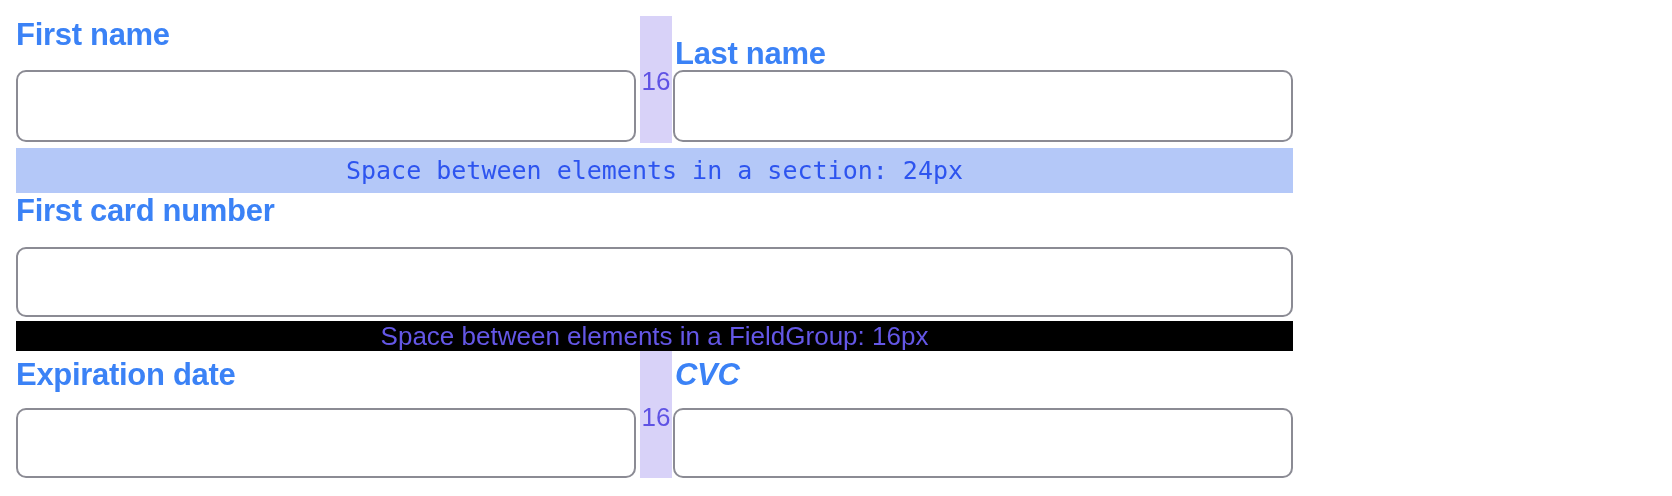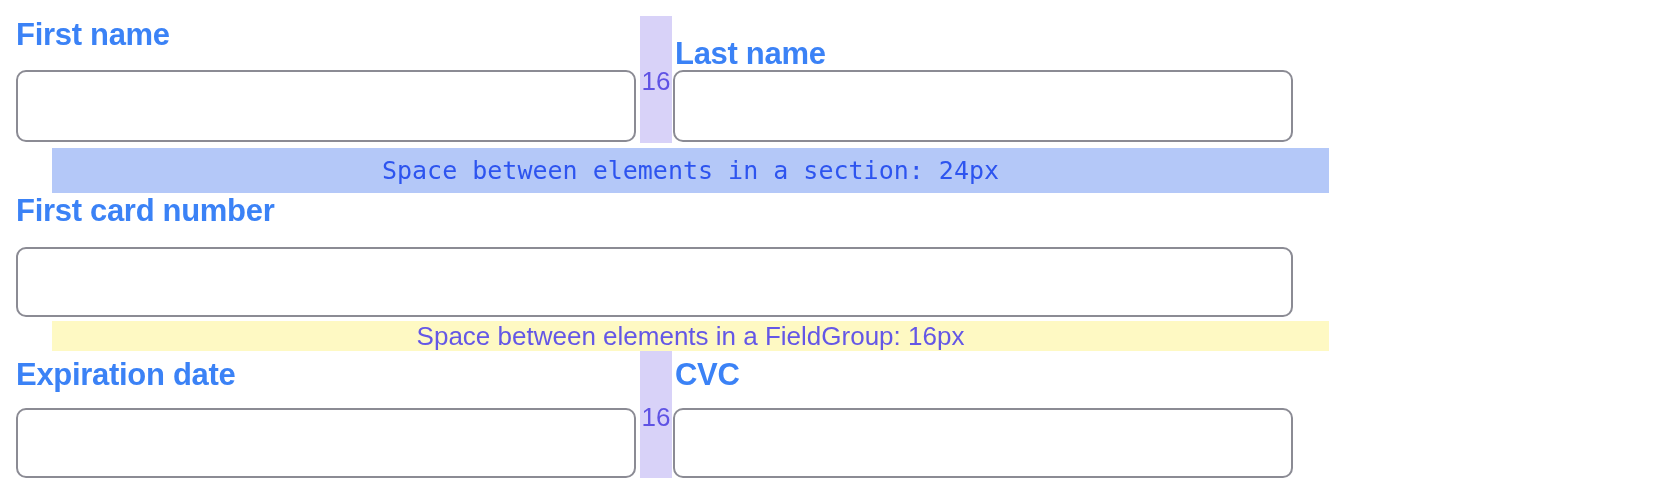--- a/index.html
+++ b/index.html
@@ -52,36 +52,35 @@
     line-height: 26px;
     color: #5f53e4;
     z-index: 4;
   }
   .hband {
     position: absolute;
     left: 16px;
     width: 1277px;
     text-align: center;
     z-index: 1;
-    margin-left: 36px;
   }
   .hband-section {
     top: 148px;
     height: 45px;
     line-height: 45px;
     background: #b4c8f8;
     color: #2d54ef;
     font-family: "DejaVu Sans Mono", monospace;
     font-size: 25px;
   }
   .hband-fieldgroup {
     top: 321px;
     height: 30px;
     line-height: 30px;
-    background: #fef9c3;
+    background: #000000;
     color: #6457e6;
     font-family: "Liberation Sans", sans-serif;
     font-size: 26px;
   }
 </style>
 </head>
 <body>
 
 <div class="canvas">
 
@@ -100,17 +99,17 @@
 
   <label class="field-label" style="left:16px; top:18px;">First name</label>
   <label class="field-label" style="left:675px; top:2px;margin-top:35px;">Last name</label>
   <input class="text-input" style="left: 16px; top: 70px; width: 620px; height: 72px;" type="text" value="">
   <input class="text-input" style="left: 673px; top: 70px; width: 620px; height: 72px;" type="text" value="">
 
   <label class="field-label" style="left:16px; top:194px;">First card number</label>
   <input class="text-input" style="left: 16px; top: 247px; width: 1277px; height: 70px;" type="text" value="">
 
   <label class="field-label" style="left:16px; top:358px;">Expiration date</label>
-  <label class="field-label" style="left:675px; top:358px;">CVC</label>
+  <label class="field-label" style="left:675px; top:358px;font-style:italic;">CVC</label>
   <input class="text-input" style="left: 16px; top: 408px; width: 620px; height: 70px;" type="text" value="">
   <input class="text-input" style="left: 673px; top: 408px; width: 620px; height: 70px;" type="text" value="">
 
 </div>
 
 </body></html>

